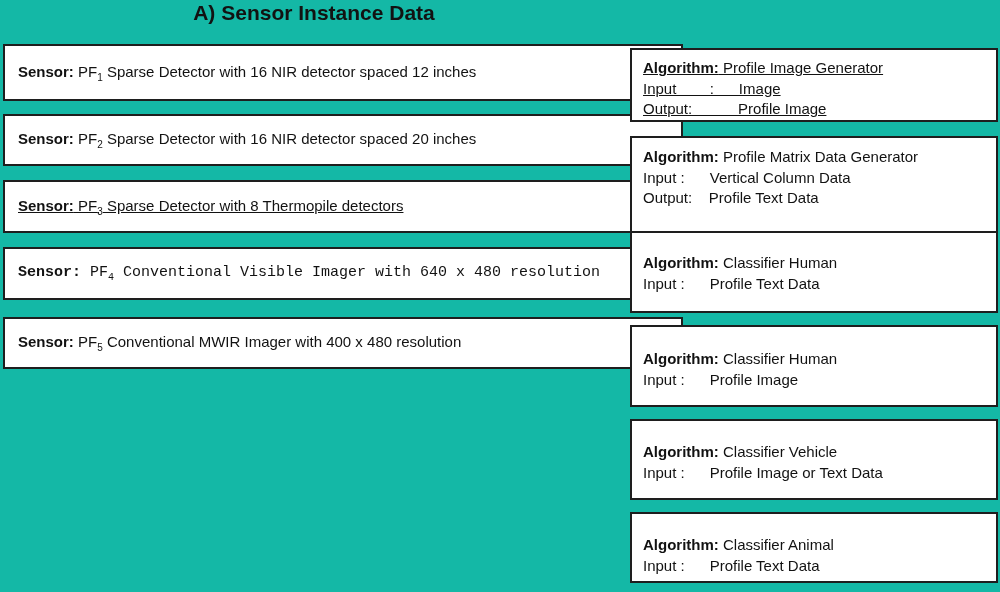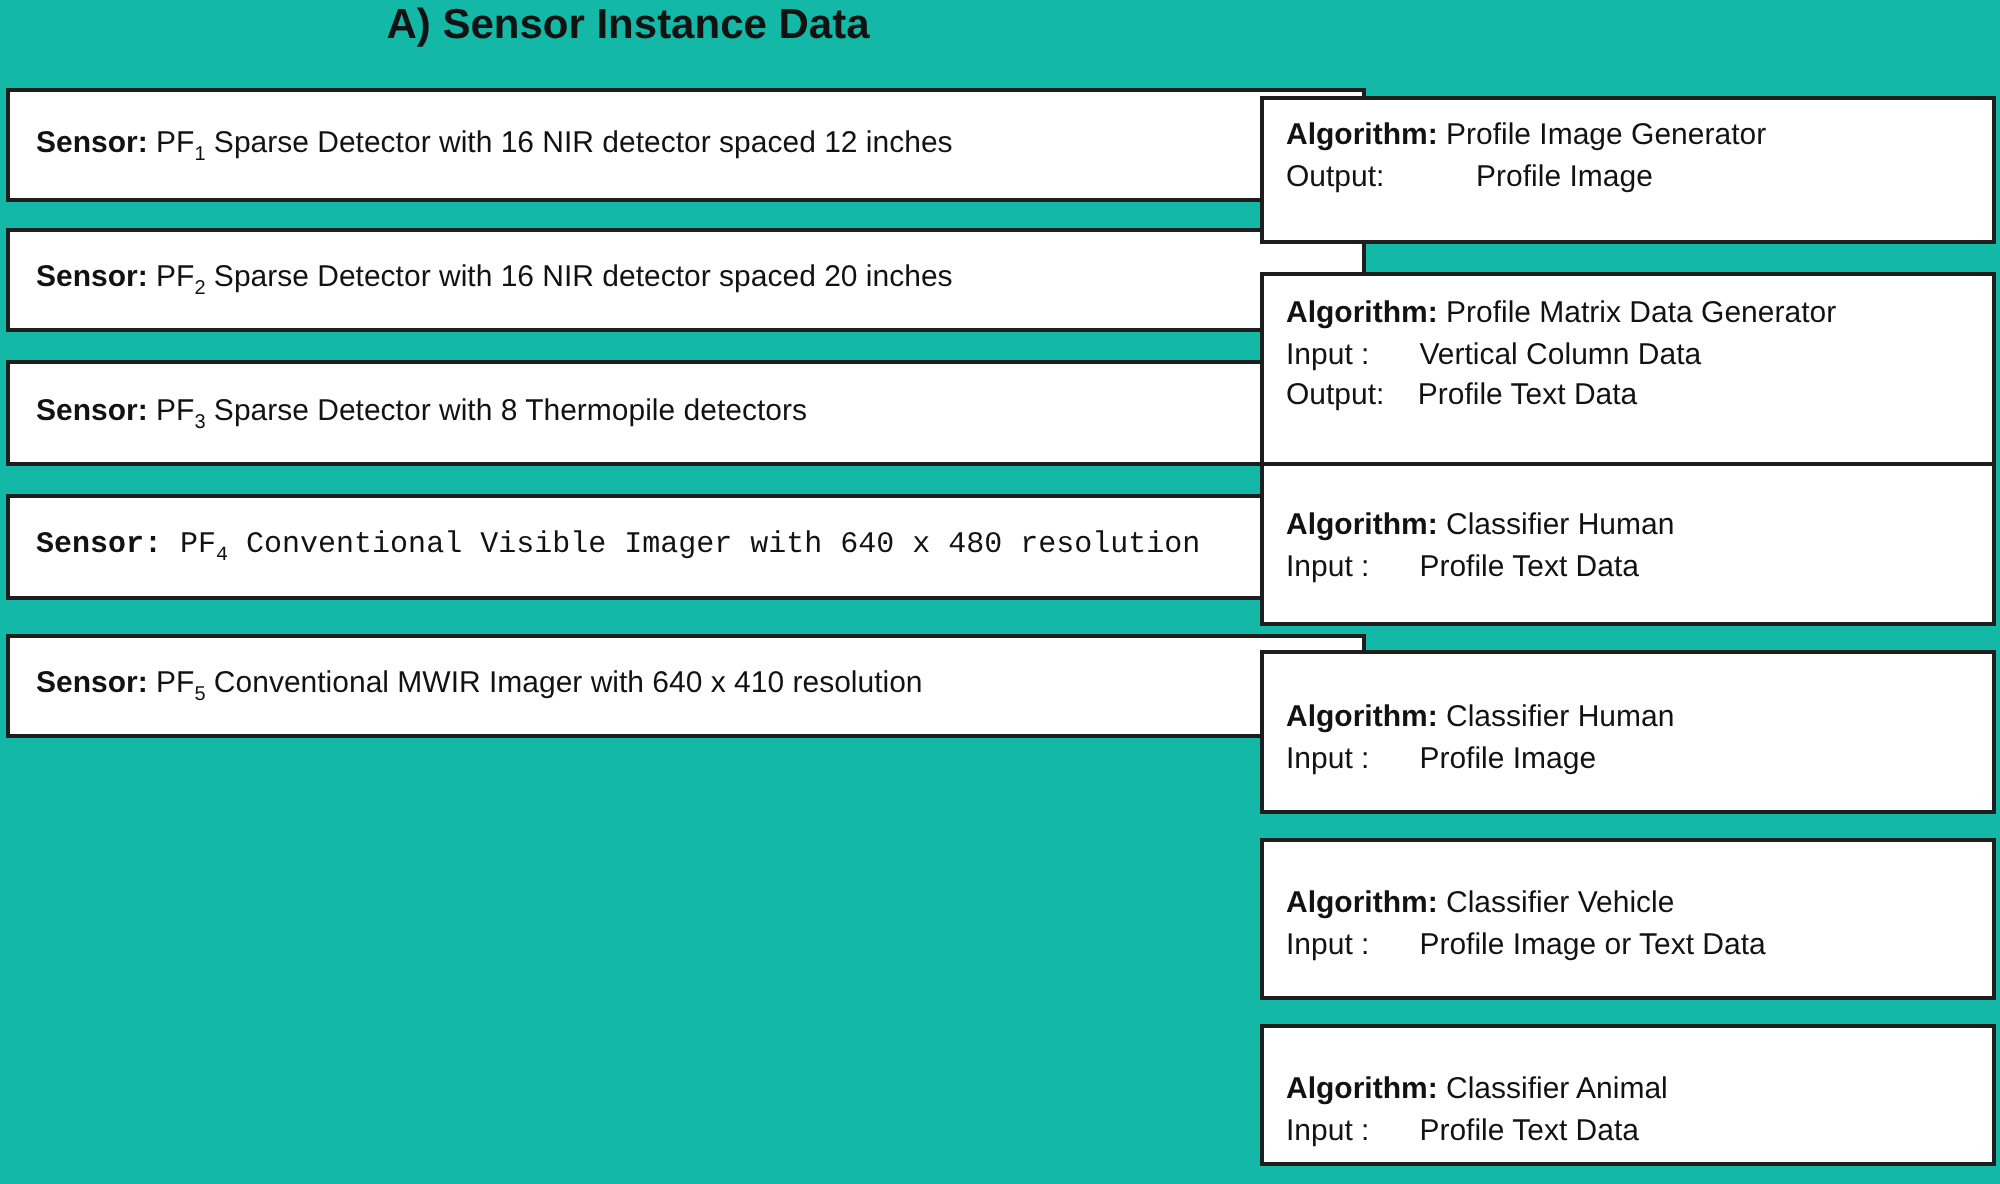--- a/index.html
+++ b/index.html
@@ -61,25 +61,25 @@
   .line { white-space: pre; }
 </style>
 </head>
 <body>
 
 <div class="canvas">
   <div class="panel-title" id="title-a">A) Sensor Instance Data</div>
   <div id="panel-a">
       <div class="box box-a" style="top: 44px; height: 57px;"><div class="line"><b>Sensor:</b><span> PF</span><span class="sub">1</span><span> Sparse Detector with 16 NIR detector spaced 12 inches</span></div></div>
       <div class="box box-a" style="top: 114px; height: 52px;"><div class="line"><b>Sensor:</b><span> PF</span><span class="sub">2</span><span> Sparse Detector with 16 NIR detector spaced 20 inches</span></div></div>
-      <div class="box box-a" style="top: 180px; height: 53px;"><div class="line"><b>Sensor:</b><span> PF</span><span class="sub">3</span><span> Sparse Detector with 8 Thermopile detectors</span></div></div>
+      <div class="box box-a" style="top: 180px; height: 53px; text-decoration: underline;"><div class="line"><b>Sensor:</b><span> PF</span><span class="sub">3</span><span> Sparse Detector with 8 Thermopile detectors</span></div></div>
       <div class="box box-a" style="top: 247px; height: 53px; font-family: Liberation Mono, monospace;"><div class="line"><b>Sensor:</b><span> PF</span><span class="sub">4</span><span> Conventional Visible Imager with 640 x 480 resolution</span></div></div>
-      <div class="box box-a" style="top: 317px; height: 52px;"><div class="line"><b>Sensor:</b><span> PF</span><span class="sub">5</span><span> Conventional MWIR Imager with 640 x 410 resolution</span></div></div>
+      <div class="box box-a" style="top: 317px; height: 52px;"><div class="line"><b>Sensor:</b><span> PF</span><span class="sub">5</span><span> Conventional MWIR Imager with 400 x 480 resolution</span></div></div>
     </div>
   <div id="panel-b">
-      <div class="box box-b" style="top: 48px; height: 74px; padding-top: 8px;"><div class="line"><b>Algorithm:</b><span> Profile Image Generator</span></div><div class="line"><span>Output:           Profile Image</span></div></div>
+      <div class="box box-b" style="top: 48px; height: 74px; padding-top: 8px; text-decoration: underline;"><div class="line"><b>Algorithm:</b><span> Profile Image Generator</span></div><div class="line"><span>Input        :      Image</span></div><div class="line"><span>Output:           Profile Image</span></div></div>
       <div class="box box-b" style="top: 136px; height: 107px; padding-top: 9px;"><div class="line"><b>Algorithm:</b><span> Profile Matrix Data Generator</span></div><div class="line"><span>Input :      Vertical Column Data</span></div><div class="line"><span>Output:    Profile Text Data</span></div></div>
       <div class="box box-b" style="top: 231px; height: 82px; padding-top: 20px;"><div class="line"><b>Algorithm:</b><span> Classifier Human</span></div><div class="line"><span>Input :      Profile Text Data</span></div></div>
       <div class="box box-b" style="top: 325px; height: 82px; padding-top: 22px;"><div class="line"><b>Algorithm:</b><span> Classifier Human</span></div><div class="line"><span>Input :      Profile Image</span></div></div>
       <div class="box box-b" style="top: 419px; height: 81px; padding-top: 21px;"><div class="line"><b>Algorithm:</b><span> Classifier Vehicle</span></div><div class="line"><span>Input :      Profile Image or Text Data</span></div></div>
       <div class="box box-b" style="top: 512px; height: 71px; padding-top: 21px;"><div class="line"><b>Algorithm:</b><span> Classifier Animal</span></div><div class="line"><span>Input :      Profile Text Data</span></div></div>
     </div>
 </div>
 
 </body></html>

